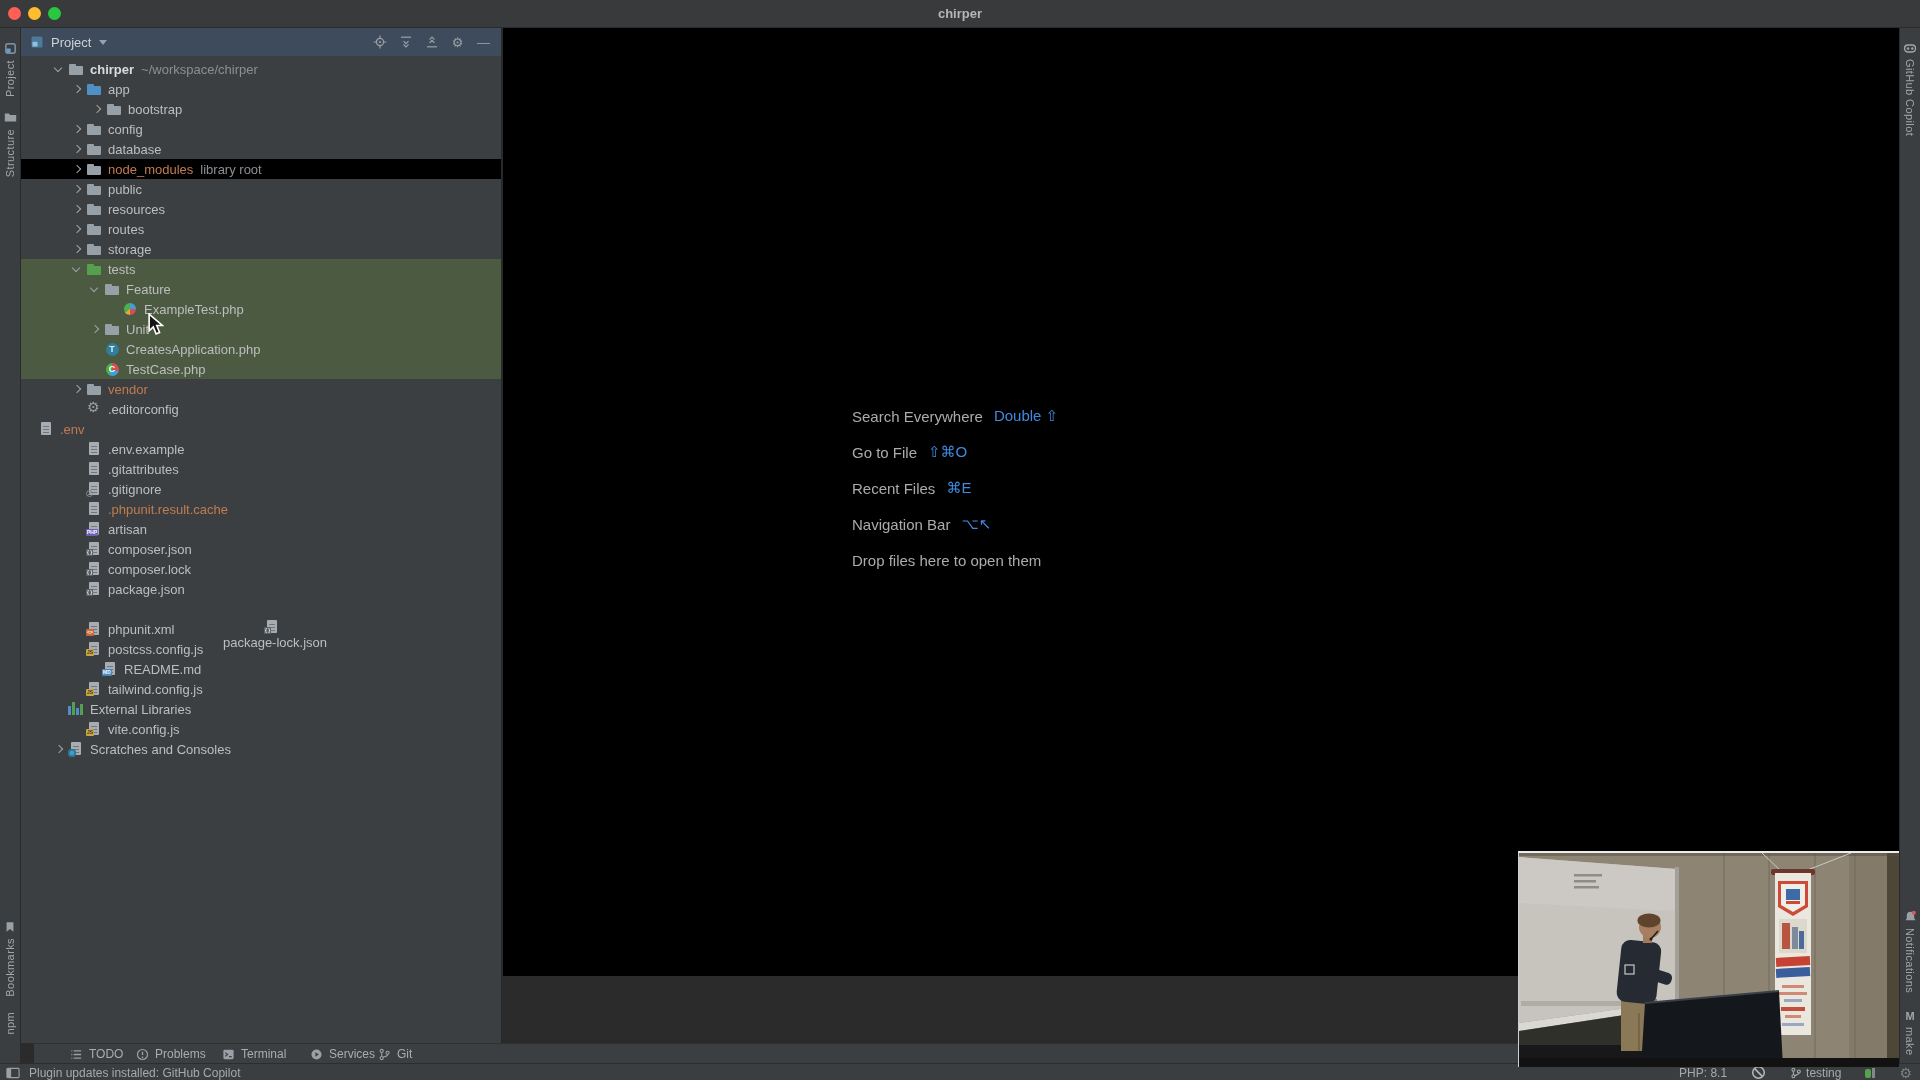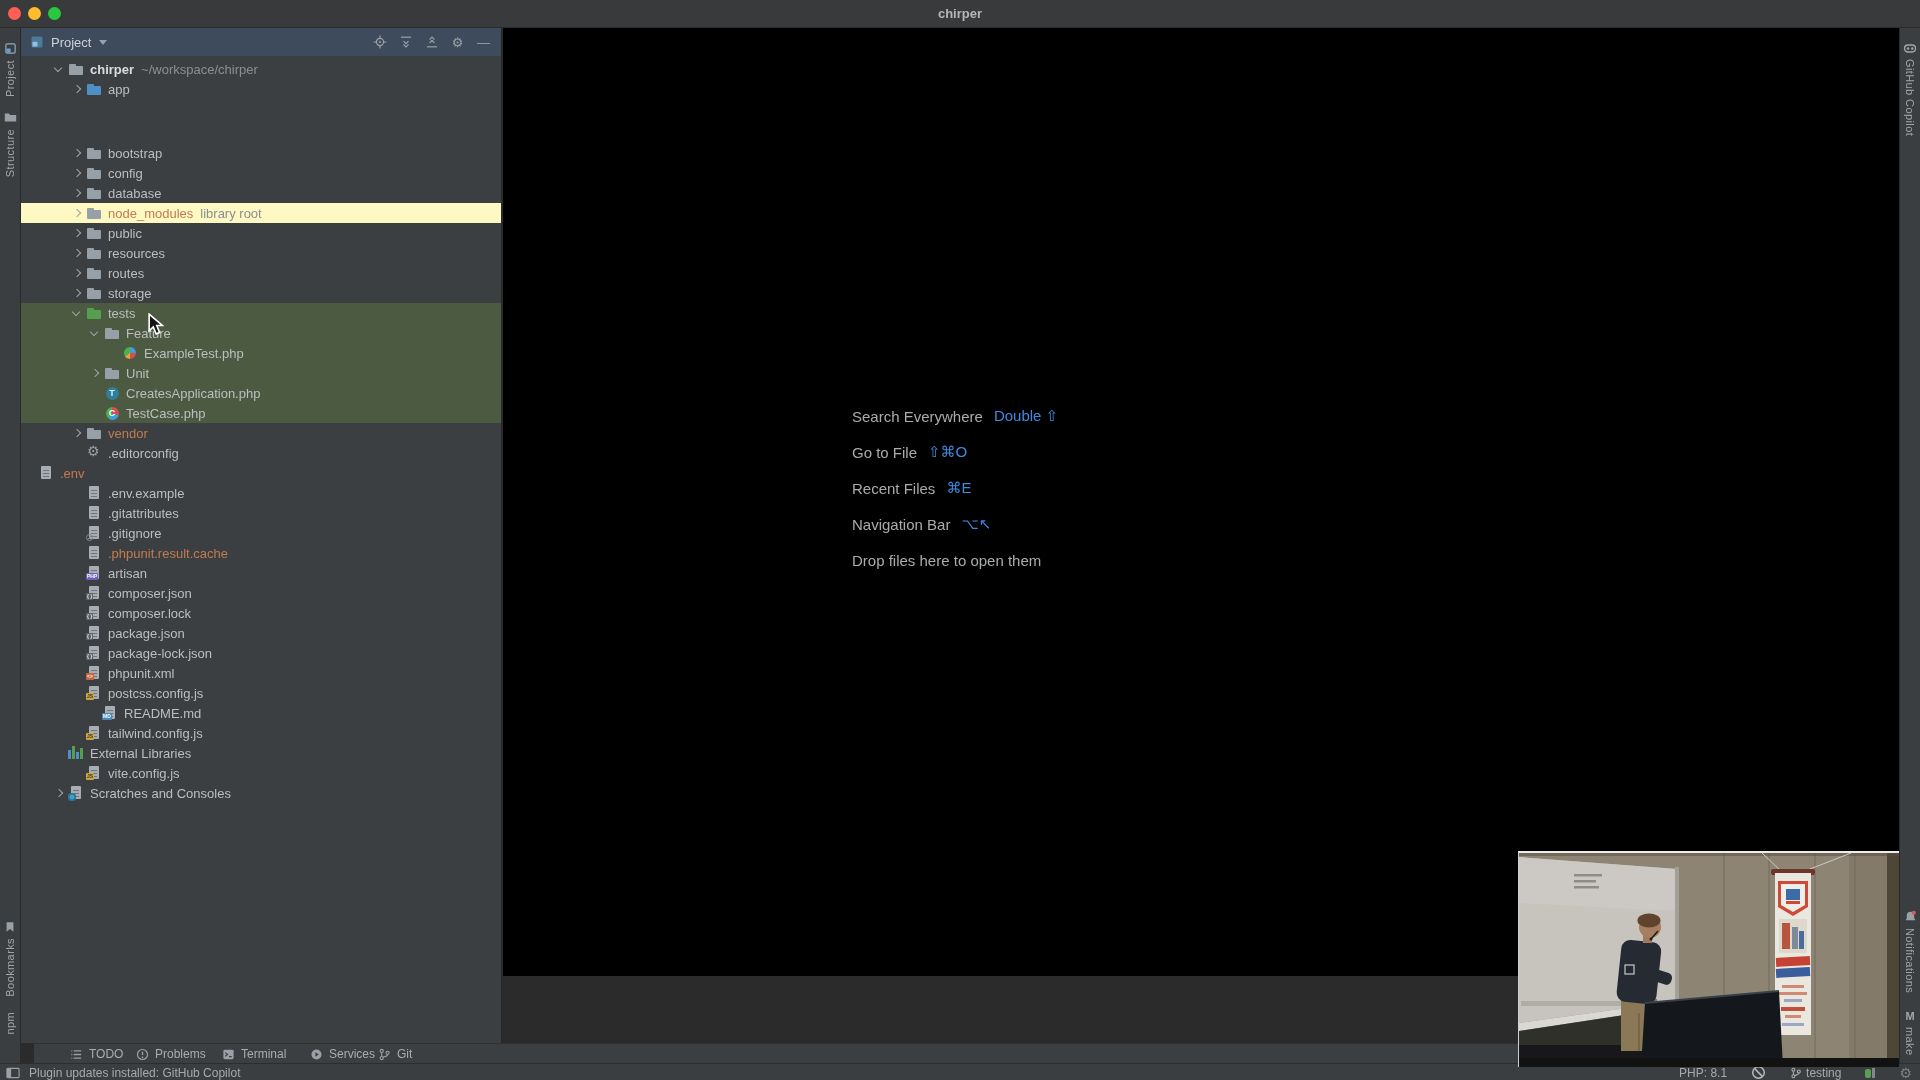--- a/index.html
+++ b/index.html
@@ -27,21 +27,21 @@
   
   #project-panel{position:absolute;left:20px;top:28px;width:482px;height:1015px;background:#3c3f41;border-right:1px solid#282828;box-sizing:border-box;z-index:2;}
   #pj-header{height:28px;background:#3d4b5c;display:flex;align-items:center;padding:0 10px;box-sizing:border-box;}
   #pj-header .ttl{font-size:13px;color:#ced2d6;margin-left:7px;}
   #pj-header .caret{width:0;height:0;border-left:4px solid transparent;border-right:4px solid transparent;border-top:5px solid #9aa0a5;margin-left:8px;}
   .hicons{margin-left:auto;display:flex;align-items:center;gap:11px;}
   .hicon{width:15px;height:15px;display:flex;align-items:center;justify-content:center;color:#9aa0a5;font-size:13px;}
   #tree{position:absolute;left:0;top:31px;right:0;bottom:0;overflow:hidden;}
   .trow{height:20px;display:flex;align-items:center;font-size:13px;color:#bcbec0;white-space:nowrap;box-sizing:border-box;}
   .trow.bg-green{background:#4c5a41;}
-  .trow.bg-brown{background:#fef9c3;}
+  .trow.bg-brown{background:#000000;}
   .chev{width:18px;height:100%;flex:none;position:relative;}
   .chev.right:before{content:'';position:absolute;left:6px;top:7px;width:5px;height:5px;border-right:1.5px solid #9fa3a6;border-bottom:1.5px solid #9fa3a6;transform:rotate(-45deg);}
   .chev.down:before{content:'';position:absolute;left:5px;top:6px;width:5px;height:5px;border-right:1.5px solid #9fa3a6;border-bottom:1.5px solid #9fa3a6;transform:rotate(45deg);}
   .lbl{margin-left:1px;}
   .c-bold{color:#d9dbde;font-weight:bold;}
   .c-orange{color:#c17b50;}
   .ann{color:#8b8f93;margin-left:7px;}
 
   
   .ic{position:relative;width:16px;height:16px;flex:none;margin-right:5px;box-sizing:border-box;text-align:center;}
@@ -195,21 +195,21 @@
           <span class="chev down"></span>
           <span class="ic ic-folder"></span>
           <span class="lbl c-bold">chirper</span>
           <span class="ann">~/workspace/chirper</span>
         </div>
         <div class="trow" style="padding-left: 48px;">
           <span class="chev right"></span>
           <span class="ic ic-folder-blue"></span>
           <span class="lbl">app</span>
         </div>
-        <div class="trow" style="padding-left: 48px; margin-top: 44px;">
+        <div class="trow" style="padding-left: 68px;">
           <span class="chev right"></span>
           <span class="ic ic-folder"></span>
           <span class="lbl">bootstrap</span>
         </div>
         <div class="trow" style="padding-left: 48px;">
           <span class="chev right"></span>
           <span class="ic ic-folder"></span>
           <span class="lbl">config</span>
         </div>
         <div class="trow" style="padding-left: 48px;">
@@ -321,21 +321,21 @@
         <div class="trow" style="padding-left: 48px;">
           <span class="chev"></span>
           <span class="ic ic-json"></span>
           <span class="lbl">composer.lock</span>
         </div>
         <div class="trow" style="padding-left: 48px;">
           <span class="chev"></span>
           <span class="ic ic-json"></span>
           <span class="lbl">package.json</span>
         </div>
-        <div class="trow" style="padding-left: 48px;">
+        <div class="trow" style="padding-left: 28px; flex-direction: column;">
           <span class="chev"></span>
           <span class="ic ic-json"></span>
           <span class="lbl">package-lock.json</span>
         </div>
         <div class="trow" style="padding-left: 48px;">
           <span class="chev"></span>
           <span class="ic ic-xml"></span>
           <span class="lbl">phpunit.xml</span>
         </div>
         <div class="trow" style="padding-left: 48px;">

